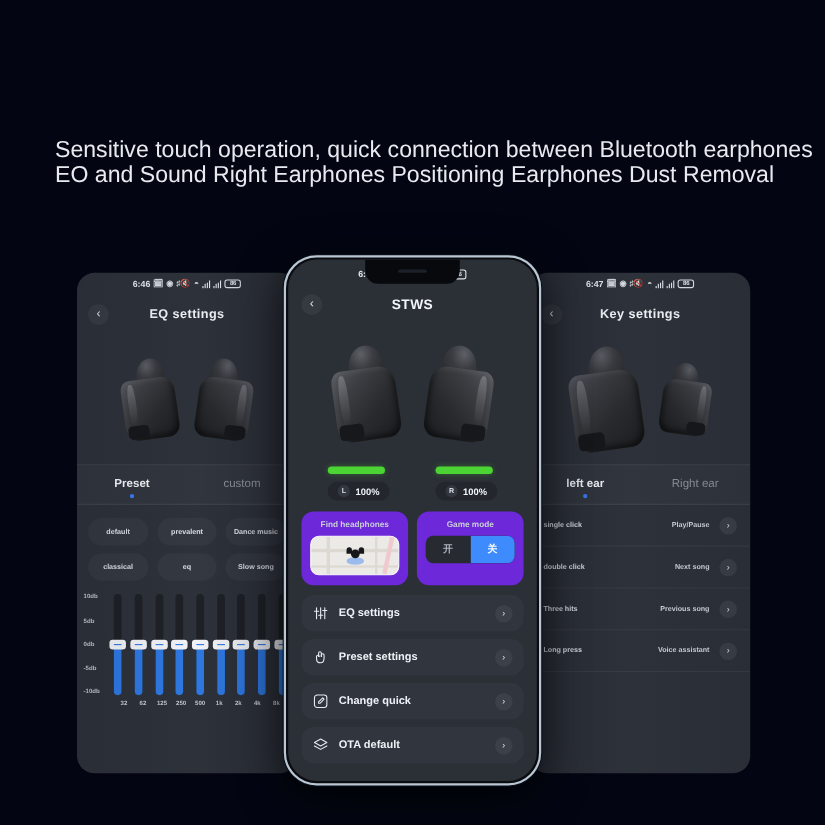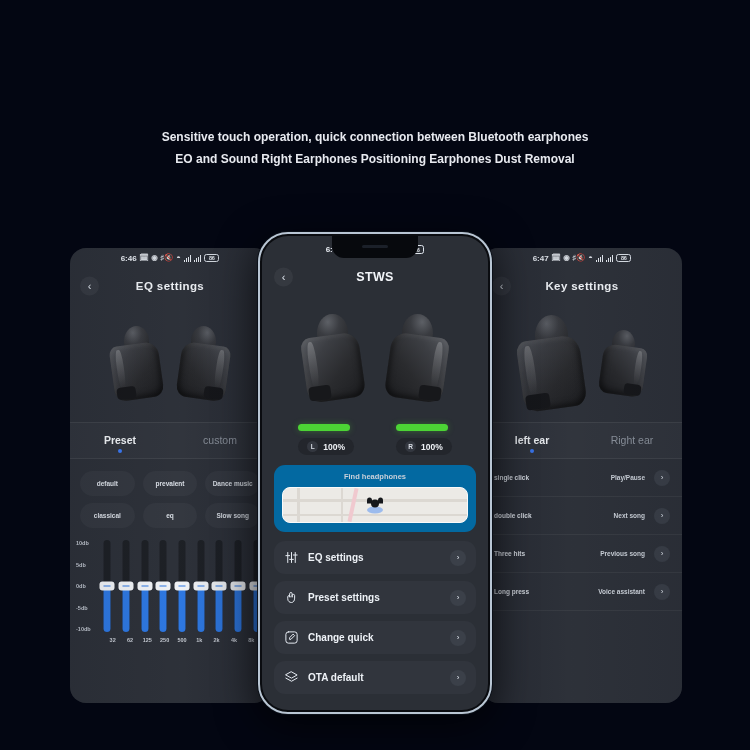--- a/index.html
+++ b/index.html
@@ -11,21 +11,21 @@
   }
   .stage{ position:relative; width:750px; height:750px; background:#030612; overflow:hidden; }
 
   
   .headline{
     position:absolute; left:0; top:63px; width:750px; text-align:center;
     color:#ffffff; font-size:39px; font-weight:700; letter-spacing:.3px;
   }
   .subwrap{
     position:absolute; left:50px; top:126px; width:650px; text-align:center;
-    color:#e8eaf0; font-size:12px; line-height:22px; font-weight:700;
+    color:#e8eaf0; font-size:21px; line-height:22px; font-weight:400;
   }
   .subwrap div{ white-space:nowrap; }
 
   
   .phone{ position:absolute; overflow:hidden; }
 
   
   .side{
     width:200px; height:455px; top:248px;
     background:#2e323a; border-radius:16px;
@@ -144,21 +144,21 @@
   .battpill .side-badge{
     width:11px; height:11px; border-radius:50%; background:#33373f;
     color:#d9dee6; font-size:6.5px; display:flex; align-items:center; justify-content:center;
     font-weight:700;
   }
   .battpill .pct{ color:#f0f3f7; font-size:8.5px; font-weight:700; }
 
   
   .cardrow{ display:flex; gap:8px; padding:10px 12px 0; }
   .card{
-    flex:1; background:#0369a1; border-radius:11px; padding:7px 8px 9px;
+    flex:1; background:#6d28d9; border-radius:11px; padding:7px 8px 9px;
     display:flex; flex-direction:column; align-items:center; gap:6px;
   }
   .card .cardtitle{ color:#c9d0da; font-size:7.5px; font-weight:700; }
   .maplet{
     width:100%; height:36px; border-radius:8px; overflow:hidden; position:relative;
     background:#eceae6; border:1.5px solid #fafafa;
   }
   .maplet .rd{ position:absolute; background:#dcd8d2; }
   .maplet .rd.h1{ left:0; right:0; top:11px; height:3px; }
   .maplet .rd.h2{ left:0; right:0; top:26px; height:2px; }
@@ -589,20 +589,27 @@
               <i class="rd v2"></i>
               <i class="rd pink"></i>
             <i class="halo"></i>
             <i class="pin">
                 <i class="ear l"></i>
                 <i class="ear r"></i>
                 <i class="head"></i>
               </i>
           </span>
         </div>
+        <div class="card">
+          <span class="cardtitle">Game mode</span>
+          <span class="seg">
+            <span class="opt">开</span>
+            <span class="opt active">关</span>
+          </span>
+        </div>
       </div>
 
       <div class="menulist">
         <div class="menuitem">
           <span class="micon">
             <svg viewBox="0 0 24 24">
                 <line x1="6" y1="4" x2="6" y2="20"></line>
                 <line x1="12" y1="4" x2="12" y2="20"></line>
                 <line x1="18" y1="4" x2="18" y2="20"></line>
                 <line x1="3" y1="9" x2="9" y2="9"></line>

